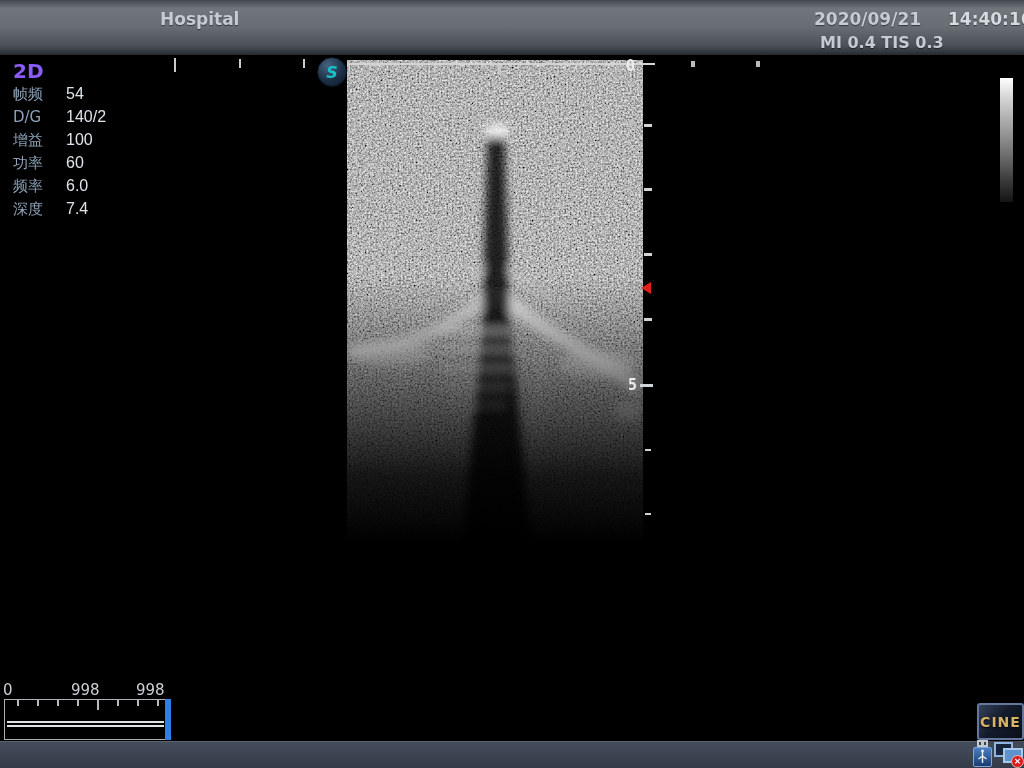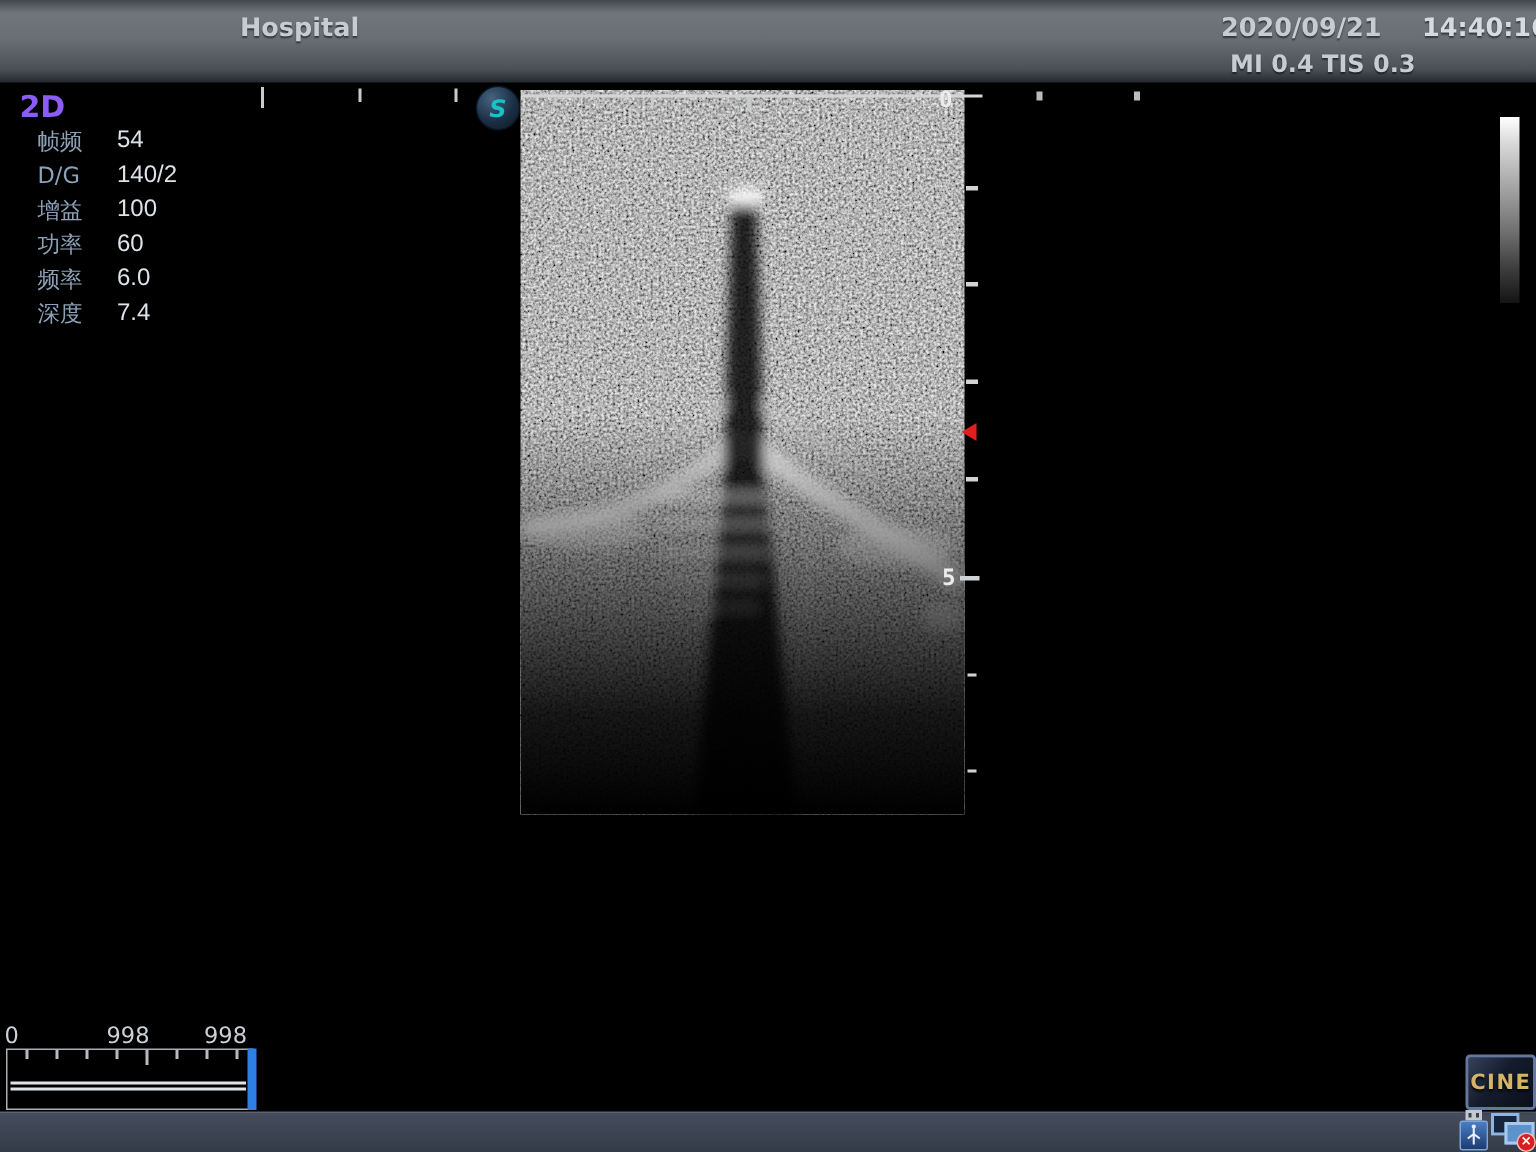--- a/index.html
+++ b/index.html
@@ -15,21 +15,21 @@
   .tb-text{font-weight:bold;color:#c6ccd2;font-size:17px;text-shadow:0 1px 1px rgba(0,0,0,.5);text-align:center;}
   .hospital{left:160px;top:9px;}
   .preset{left:661px;top:9px;}
   .date{left:814px;top:9px;}
   .time{left:948px;top:9px;color:#d6dbe0;}
   .study{left:376px;top:33px;font-size:16px;color:#b9c0c6;}
   .acoustic{left:820px;top:33px;font-size:16px;}
 
   
   .mode{left:13px;top:59px;font-size:20px;font-weight:bold;color:#8b5cf6;}
-  .prow{left:0;width:160px;height:23px;margin-left:12px;}
+  .prow{left:0;width:160px;height:23px;}
   .plabel{position:absolute;left:13px;font-size:15px;color:#8da2b8;}
   .pvalue{position:absolute;left:66px;font-size:16px;color:#dde3e9;
     font-family:Liberation Sans, sans-serif;}
 
   
   .usimg{left:347px;top:60px;width:296px;height:483px;background:#000;}
   .tick{background:#c8cace;}
   .hline{left:347px;top:63px;width:308px;height:2px;background:#d4d4d4;}
   .vtick{background:#cfd3d7;}
   .rlabel{font-size:15px;font-weight:bold;color:#ececec;

